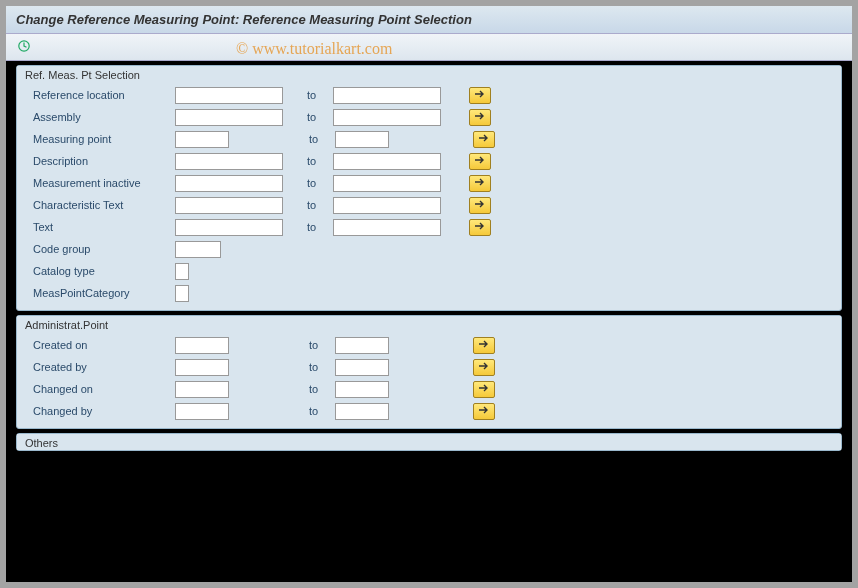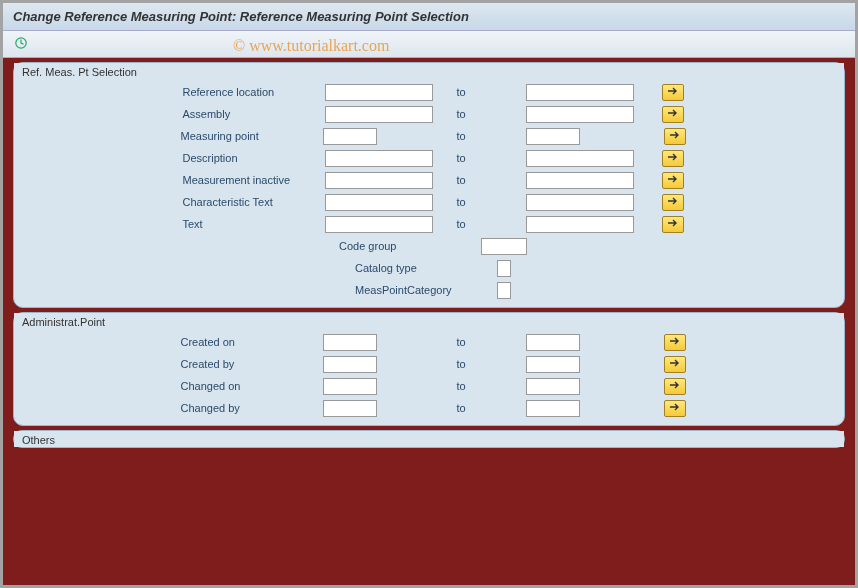--- a/index.html
+++ b/index.html
@@ -1,38 +1,38 @@
 <!DOCTYPE html>
 <html><head>
   <meta charset="utf-8">
   <style>
     * { box-sizing: border-box; margin: 0; padding: 0; }
     body { font-family: Arial, sans-serif; font-size: 11px; background: #f5f5f0; color: #333; }
-    .window { width: 858px; height: 588px; background: #7f1d1d; border: 3px solid #a3a3a3; }
+    .window { width: 858px; height: 588px; background: #000000; border: 6px solid #a3a3a3; }
     .title-bar { background: linear-gradient(#dde8f0, #c8d8e8); padding: 6px 10px; border-bottom: 1px solid #aac; }
     .title-bar h1 { font-size: 13px; font-weight: bold; font-style: italic; color: #333; }
     .toolbar { background: linear-gradient(#f0f4f8, #dde6ee); padding: 3px 8px; border-bottom: 1px solid #aac; }
     .toolbar-btn { display: inline-flex; align-items: center; justify-content: center; width: 20px; height: 20px; cursor: pointer; }
     .toolbar-btn svg { width: 14px; height: 14px; }
     .content { padding: 4px 10px 10px 10px; }
-    .group { background: #d9e5ee; border: 1px solid #9ab8cc; border-radius: 10px; margin-bottom: 4px; }
+    .group { background: #d9e5ee; border: 1px solid #9ab8cc; border-radius: 3px; margin-bottom: 4px; }
     .group-title { font-size: 11px; color: #333; padding: 3px 8px 1px; background: #d9e5ee; }
     .group-body { padding: 2px 8px 6px 8px; }
-    .row { display: flex; align-items: center; height: 22px; justify-content: center; }
+    .row { display: flex; align-items: center; height: 22px; }
     .label-indent { width: 142px; margin-left: 8px; color: #2a4a6a; }
     .checkbox-wrap { width: 150px; display: flex; align-items: center; gap: 4px; color: #2a4a6a; }
     .checkbox-wrap input { margin-left: 8px; }
     .fields { display: flex; align-items: center; gap: 0; }
     input[type="text"] { height: 17px; border: 1px solid #999; background: #fff; font-size: 11px; padding: 0 2px; }
     .f-110 { width: 108px; }
     .f-56  { width: 54px; }
     .f-48  { width: 46px; }
     .f-16  { width: 14px; }
     .gap-56  { width: 56px; }
-    .to { width: 93px; text-align: left; padding-left: 24px; color: #2a4a6a; }
+    .to { width: 50px; text-align: left; padding-left: 24px; color: #2a4a6a; }
     .opt-btn { width: 22px; height: 17px; margin-left: 28px; background: linear-gradient(#ffe87a, #f5c93a); border: 1px solid #a08020; border-radius: 2px; display: inline-flex; align-items: center; justify-content: center; cursor: pointer; }
     .opt-btn svg { width: 12px; height: 10px; }
     .watermark { position: absolute; top: 34px; left: 230px; color: #e69a3a; font-size: 16px; font-family: "Times New Roman", serif; pointer-events: none; opacity: 0.85; }
     .container { position: relative; }
   </style>
 </head>
 <body>
 <div class="window container">
 
 <div class="title-bar">

